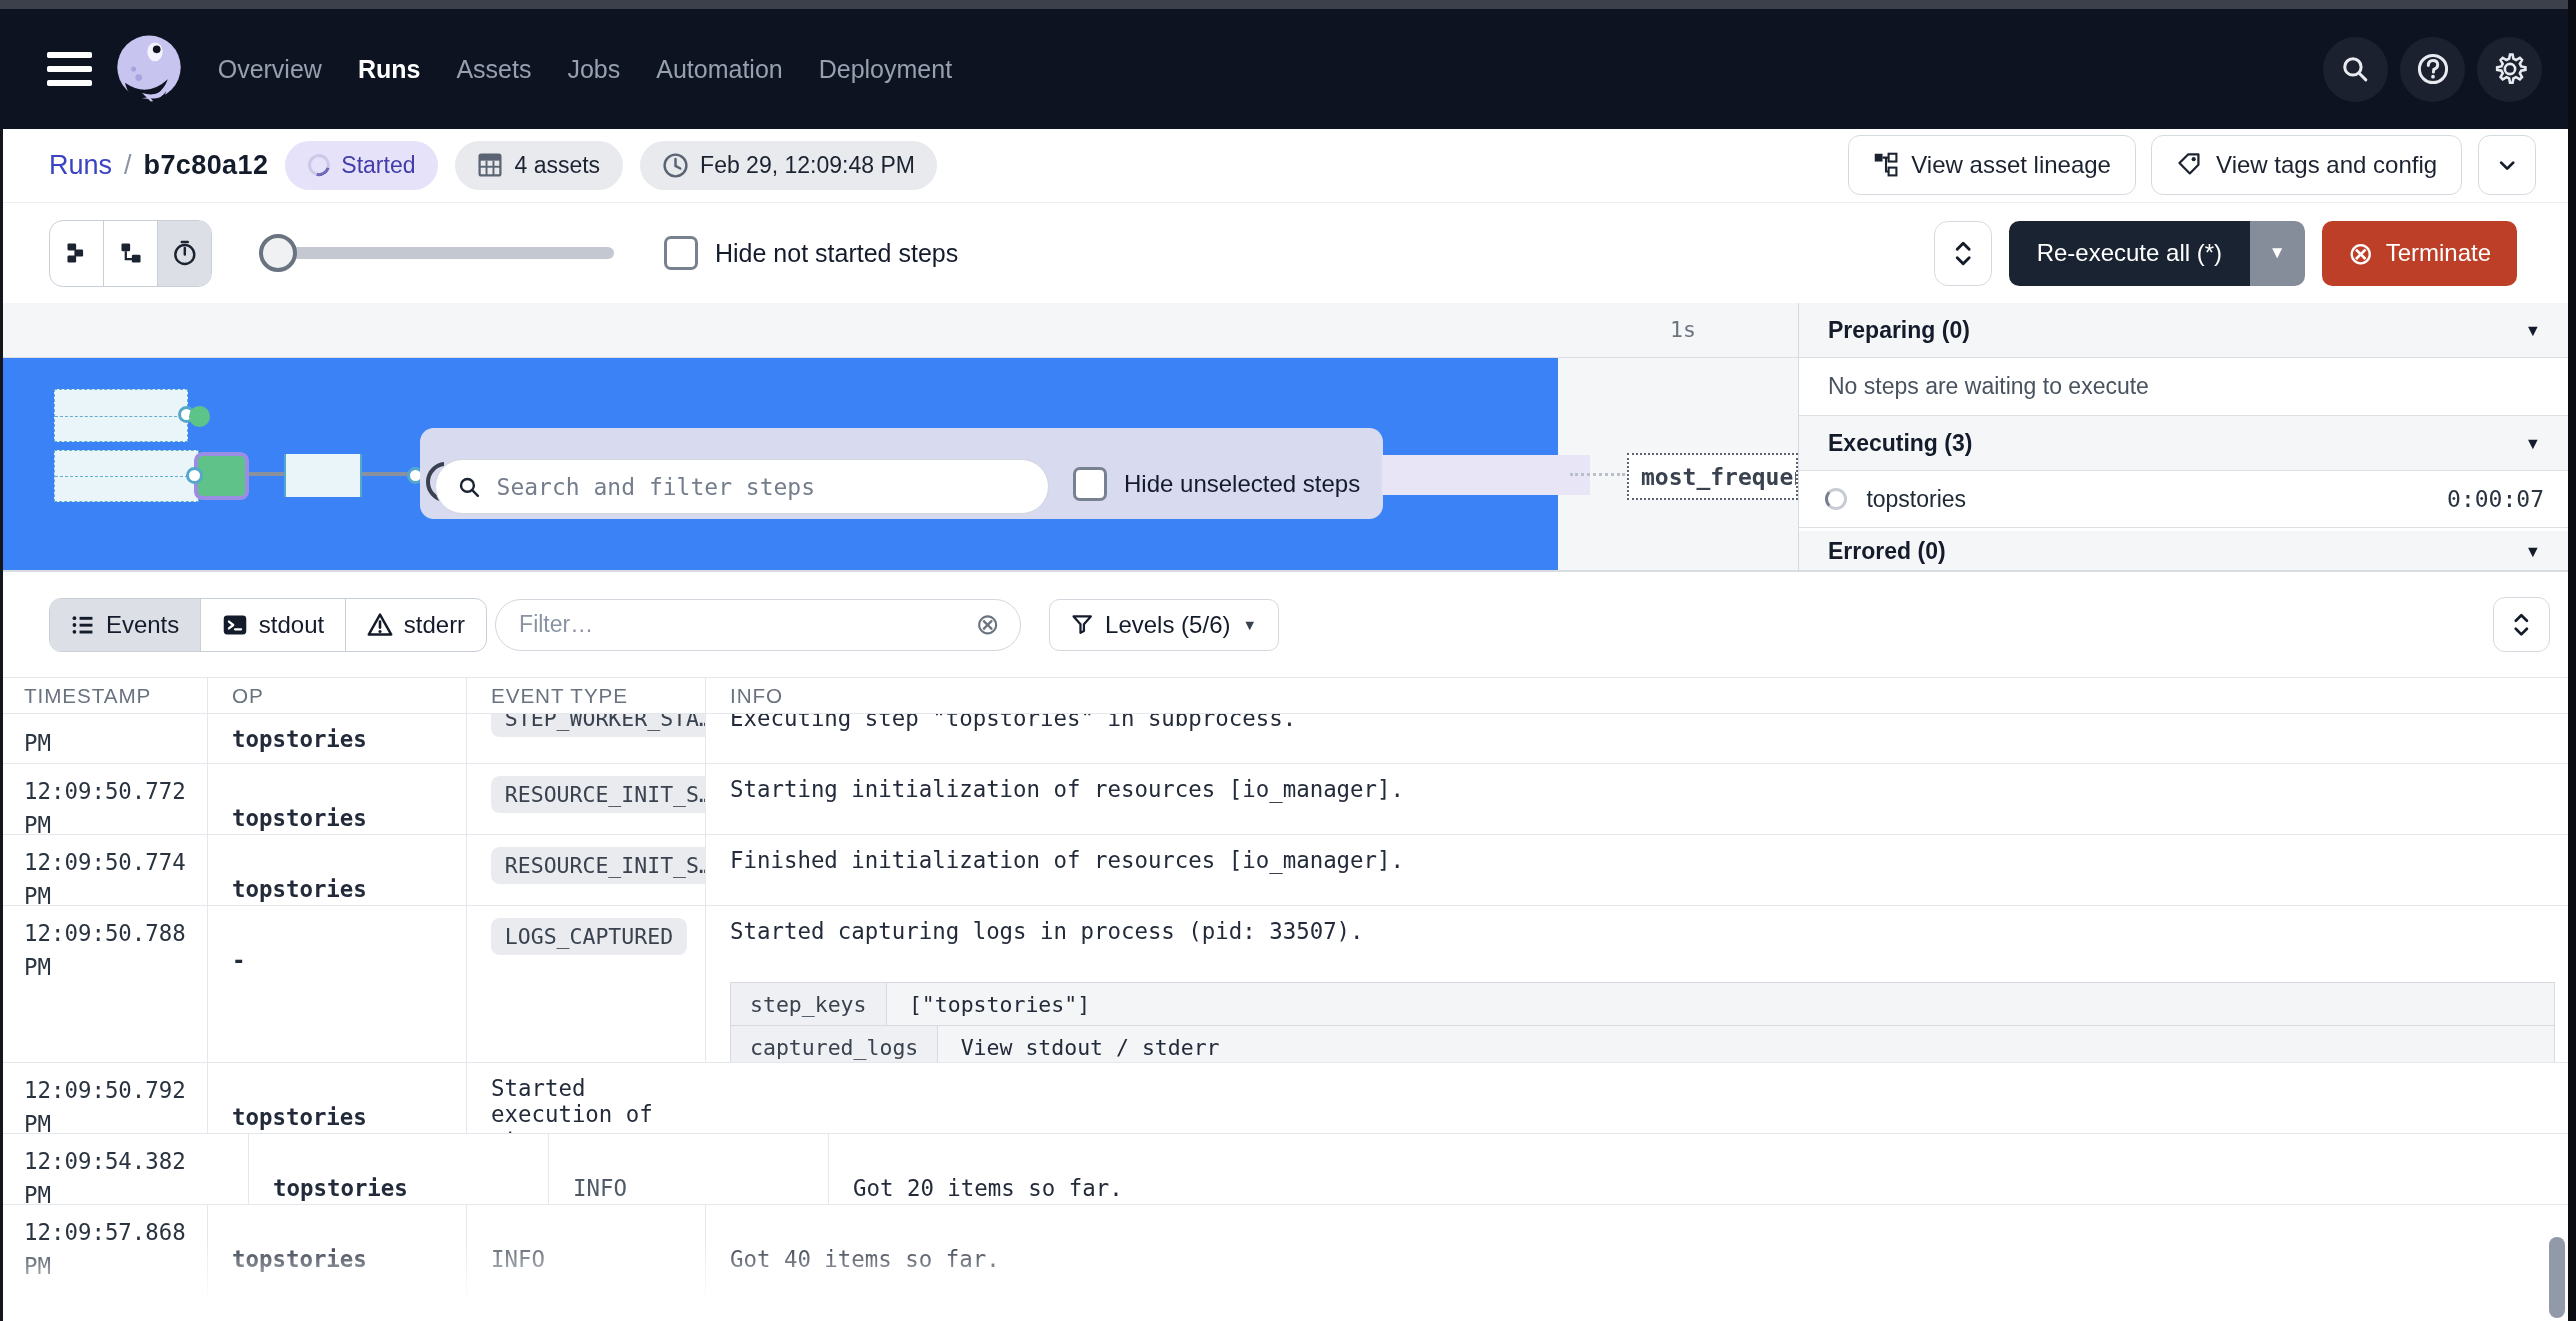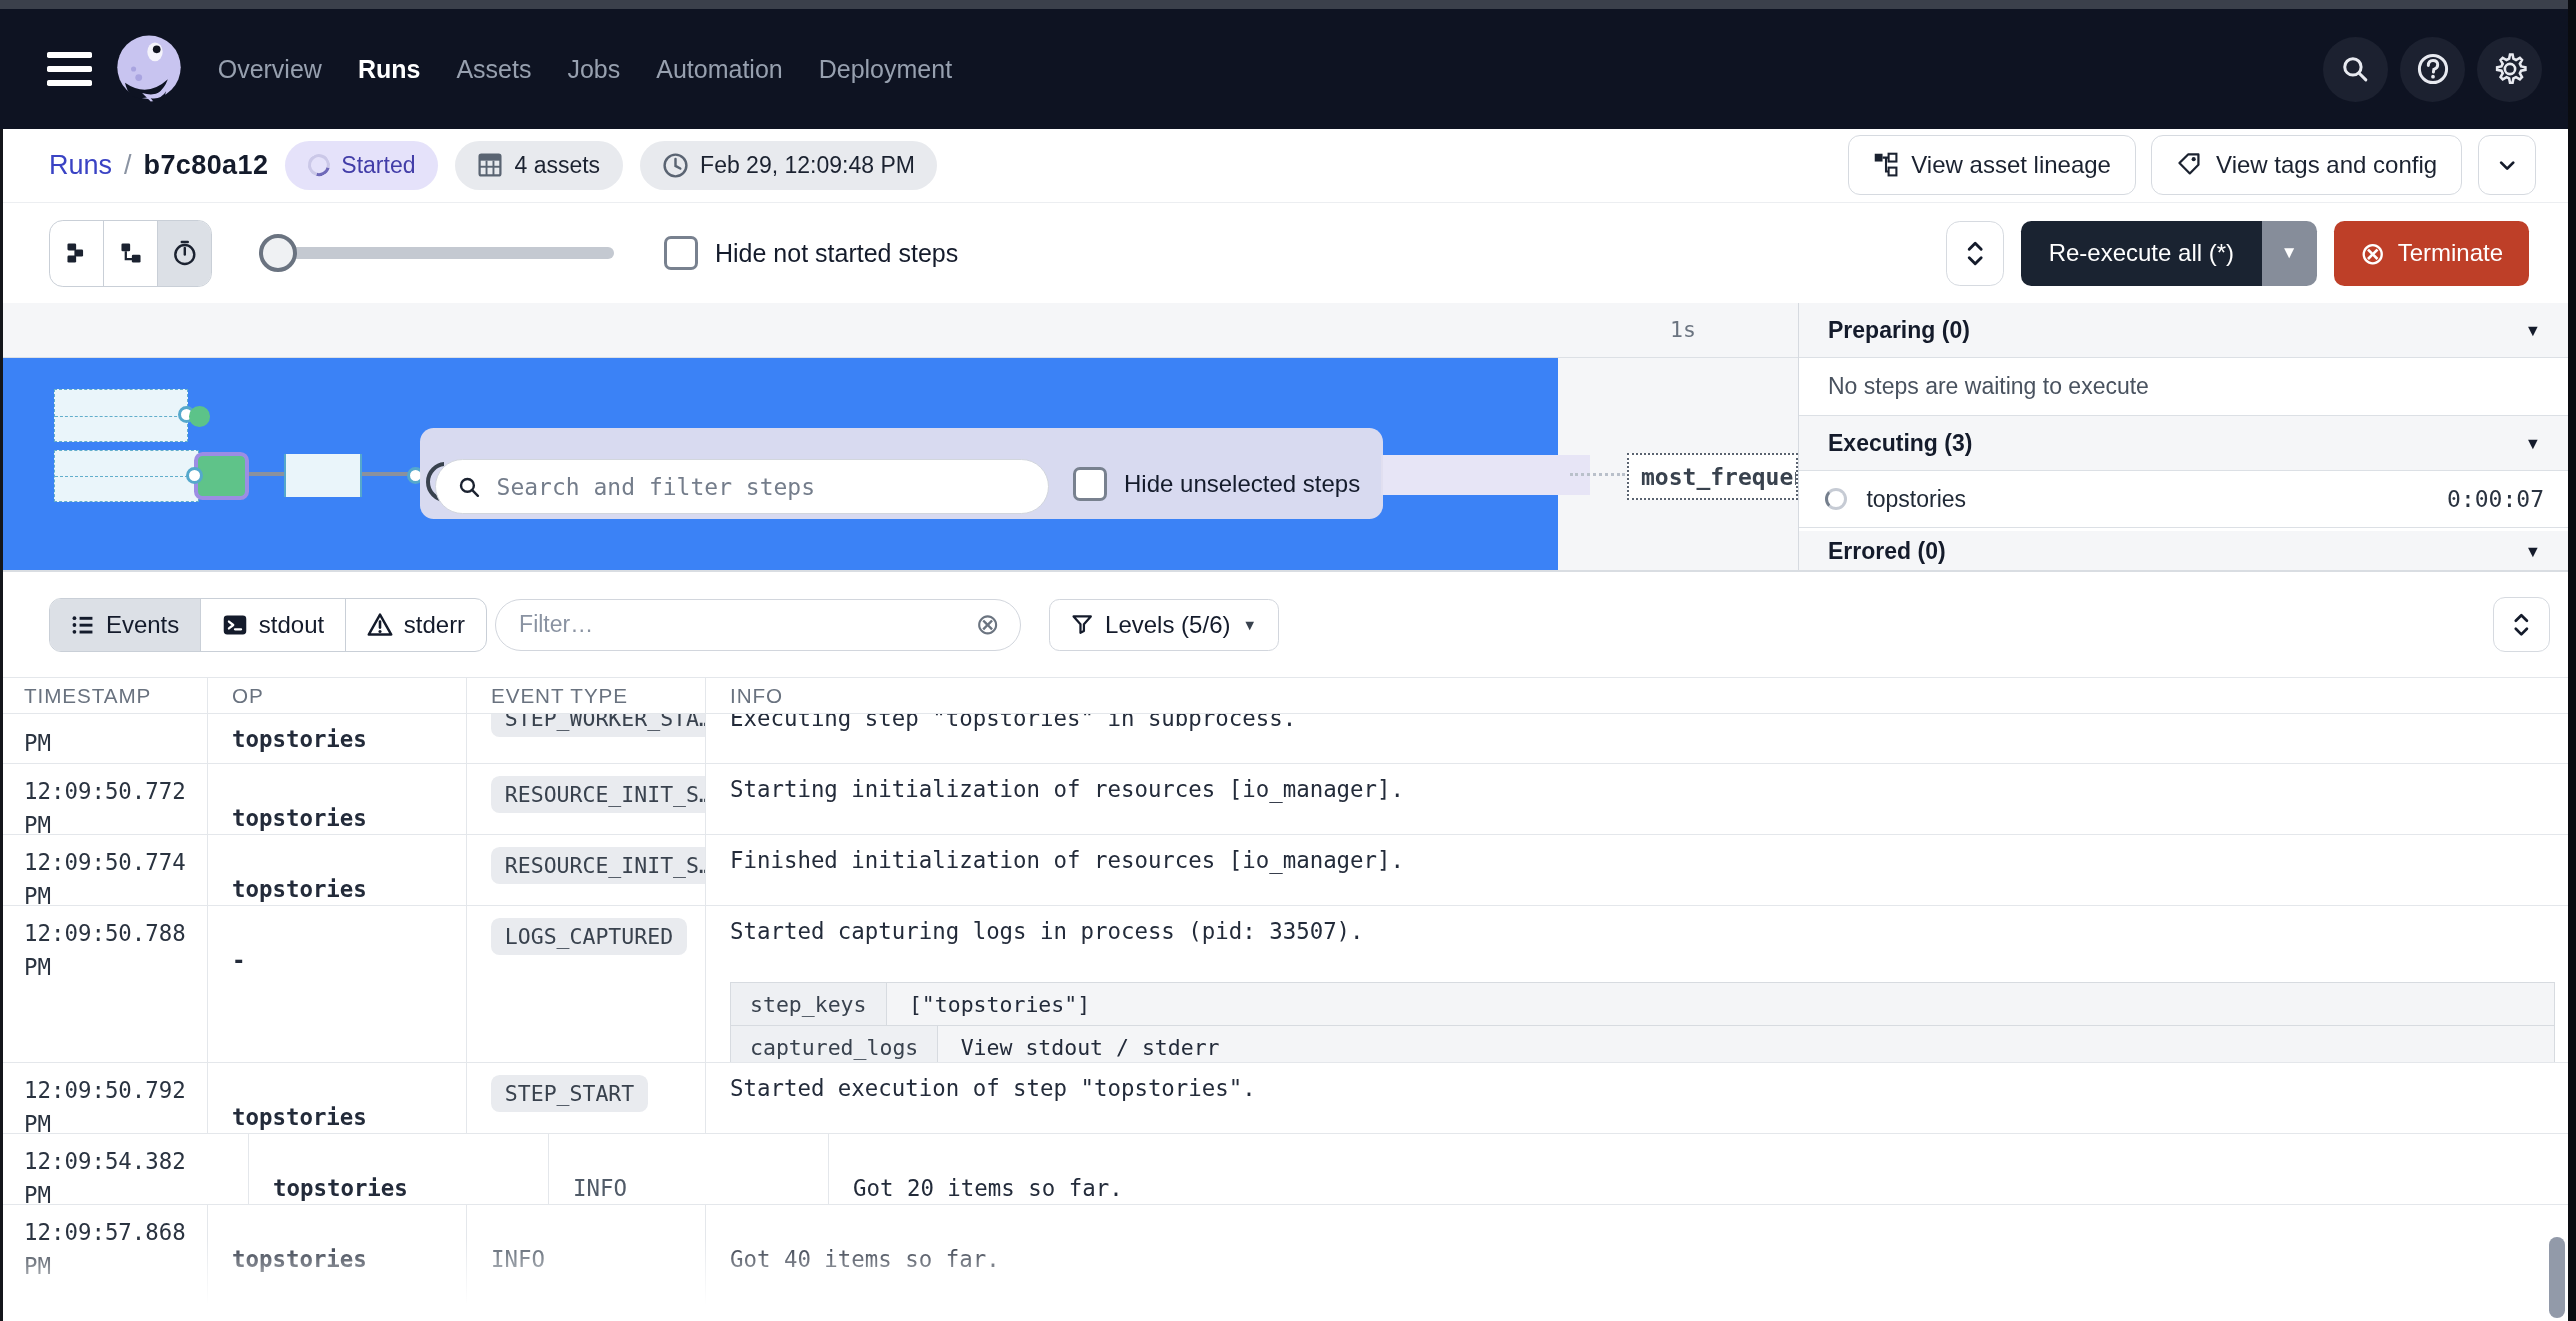--- a/index.html
+++ b/index.html
@@ -45,21 +45,21 @@
   .seg{display:flex;margin-left:49px;border:1.7px solid #c9cfd7;border-radius:13.8px;overflow:hidden;height:65px;background:#fff;}
   .seg-cell{width:53px;display:flex;align-items:center;justify-content:center;border-left:1.7px solid #c9cfd7;cursor:pointer;}
   .seg-cell:first-child{border-left:none;}
   .seg-cell.active{background:#dce0e6;}
   .slider{position:relative;margin-left:47px;width:355px;height:38px;cursor:pointer;}
   .slider .track{position:absolute;left:0;top:13px;width:100%;height:12px;border-radius:6px;background:#c4c9d1;}
   .slider .thumb{position:absolute;left:0;top:0;width:38px;height:38px;border-radius:50%;background:#eff1f3;border:4.3px solid #6a7380;box-sizing:border-box;}
   .check{display:flex;align-items:center;gap:17px;cursor:pointer;}
   .checkbox{width:34px;height:34px;border:3.4px solid #78818f;border-radius:6.9px;background:#fff;box-sizing:border-box;}
   .tb-check{margin-left:50px;font-size:25px;}
-  .toolbar-right{margin-left:auto;margin-right:47px;display:flex;align-items:center;gap:17px;}
+  .toolbar-right{margin-left:auto;margin-right:59px;display:flex;align-items:center;gap:17px;}
   .split-btn{display:flex;height:65px;cursor:pointer;}
   .split-main{display:flex;align-items:center;padding:0 27.6px;background:#1a2331;color:#fff;font-size:24px;font-weight:500;border-radius:10.3px 0 0 10.3px;}
   .split-caret{width:55px;display:flex;align-items:center;justify-content:center;background:#868d9a;color:#fff;border-radius:0 10.3px 10.3px 0;font-size:17px;}
   .danger-btn{display:flex;align-items:center;gap:12px;height:65px;padding:0 26px;background:#be3f28;color:#fff;font-size:24px;
               font-weight:500;border-radius:10.3px;cursor:pointer;}
   .otimes{font-size:31px;line-height:1;}
 
   
   .gantt{position:absolute;left:0;top:303px;width:2576px;height:267px;background:#3b82f6;overflow:hidden;}
   .g-strip{position:absolute;left:0;top:0;width:1798px;height:55px;background:#f5f6f8;border-bottom:1.7px solid #dce0e5;box-sizing:border-box;}
@@ -472,21 +472,20 @@
           </div>
         </div>
       </div>
 
       <div class="row" style="height:71px;">
         <div class="cell c-ts">
             <div>12:09:50.792</div>
             <div>PM</div>
           </div>
         <div class="cell c-op">topstories</div>
-        <div class="cell c-type"><span class="pill">STEP_START</span></div>
         <div class="cell c-info"><span class="info-text">Started execution of step "topstories".</span></div>
       </div>
 
       <div class="row plain" style="height:71px;gap:41px;">
         <div class="cell c-ts">
             <div>12:09:54.382</div>
             <div>PM</div>
           </div>
         <div class="cell c-op">topstories</div>
         <div class="cell c-type"><span class="plain-type">INFO</span></div>

